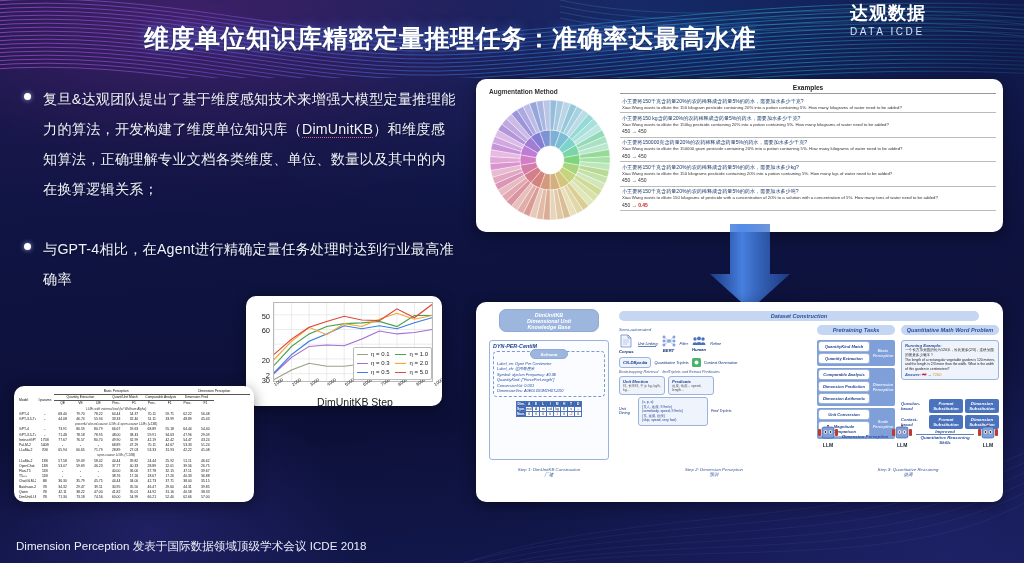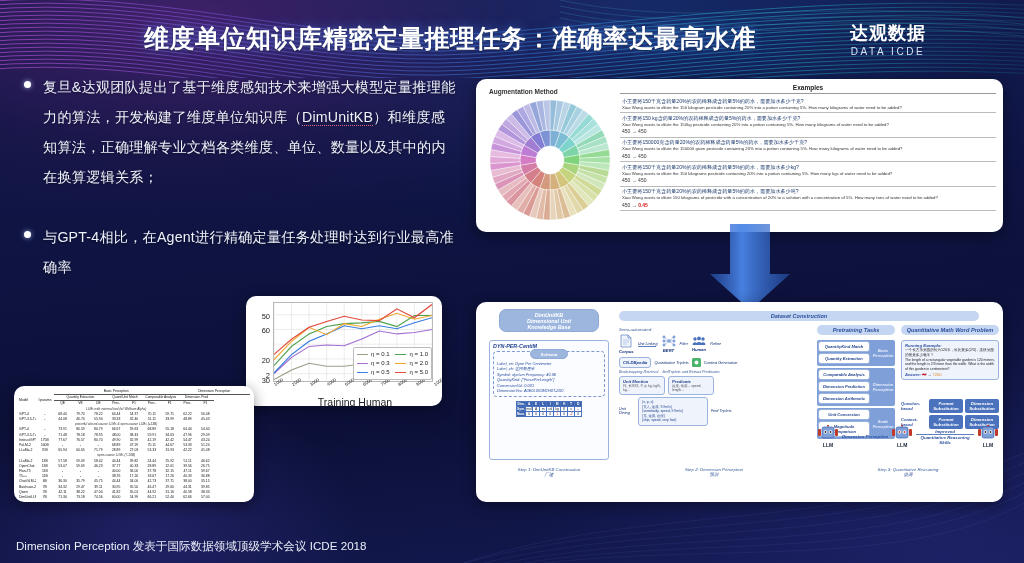--- a/index.html
+++ b/index.html
@@ -32,26 +32,26 @@
   .title {
     position:absolute; left:0; top:16px; width:900px;
     text-align:center;
     color:#ffffff;
     font-size:25px;
     font-weight:bold;
     letter-spacing:0.5px;
     text-shadow: 0 0 12px rgba(80,140,255,0.55), 0 1px 2px rgba(0,0,0,0.6);
     line-height:44px;
   }
-  .logo { position:absolute; right:14px; top:22px; text-align:center; }
+  .logo { position:absolute; right:14px; top:2px; }
   .logo-cn { color:#ffffff; font-size:18px; font-weight:bold; letter-spacing:1px; line-height:22px;}
   .logo-en { color:#d8e2f5; font-size:10px; letter-spacing:2.6px; line-height:14px; margin-top:1px;}
 
   
-  .bullets { position:absolute; left:16px; top:72px; width:440px; }
+  .bullets { position:absolute; left:16px; top:84px; width:440px; }
   .bullet { display:flex; margin-bottom:22px; }
   .dot {
     width:7px; height:7px; border-radius:50%;
     background:#ffffff; margin:9px 12px 0 8px; flex:0 0 auto;
     box-shadow:0 0 5px rgba(180,200,255,.8);
   }
   .btext {
     color:#eef2fb; font-size:14.2px; line-height:30px;
     letter-spacing:.2px; text-shadow:0 1px 2px rgba(0,0,0,.45);
   }
@@ -403,21 +403,21 @@
         <div class="xtick" style="left: 11.1111%;">2000</div>
         <div class="xtick" style="left: 22.2222%;">3000</div>
         <div class="xtick" style="left: 33.3333%;">4000</div>
         <div class="xtick" style="left: 44.4444%;">5000</div>
         <div class="xtick" style="left: 55.5556%;">6000</div>
         <div class="xtick" style="left: 66.6667%;">7000</div>
         <div class="xtick" style="left: 77.7778%;">8000</div>
         <div class="xtick" style="left: 88.8889%;">9000</div>
         <div class="xtick" style="left: 100%;">10000</div>
       </div>
-    <div class="xlabel">Training Human</div>
+    <div class="xlabel">DimUnitKB Step</div>
     <div class="legend" id="legend">
         <div class="lg">
           <i style="background: rgb(158, 158, 136);"></i>
           <span>η = 0.1</span>
         </div>
         <div class="lg">
           <i style="background: rgb(78, 162, 78);"></i>
           <span>η = 1.0</span>
         </div>
         <div class="lg">

